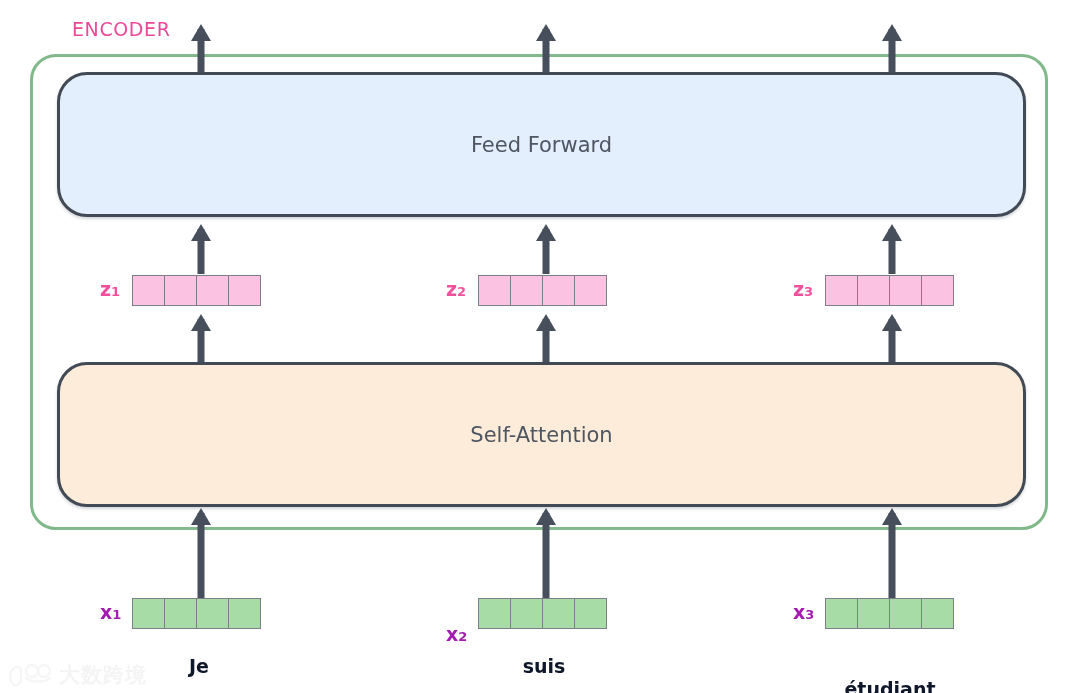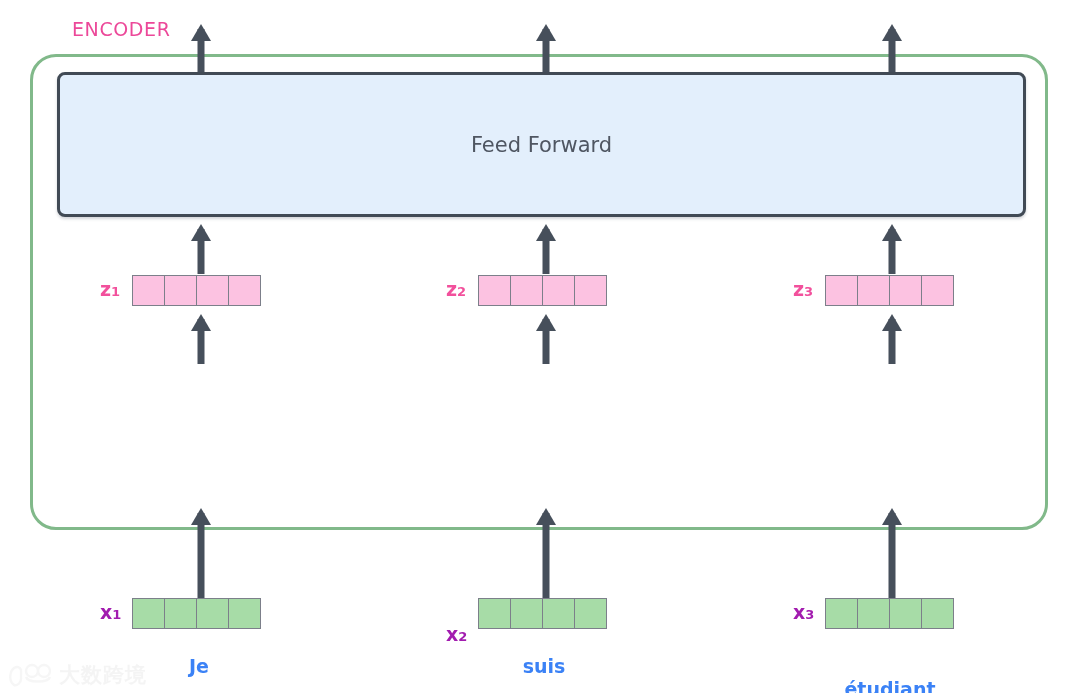--- a/index.html
+++ b/index.html
@@ -30,21 +30,21 @@
     color:#ec4899;
     font-weight:400;
     white-space:nowrap;
   }
 
   
   .layer-box{
     position:absolute;
     box-sizing:border-box;
     border:3px solid #414a55;
-    border-radius:8px;
+    border-radius:30px;
     display:flex;
     align-items:center;
     justify-content:center;
     font-size:21px;
     color:#4f5662;
     font-weight:400;
     box-shadow:0 2px 3px rgba(60,70,85,.22);
   }
   .ff-box{
     left:57px;top:72px;width:969px;height:145px;
@@ -79,21 +79,21 @@
   }
   .vec-label .sub{font-size:13px;font-weight:700;}
   .z-label{color:#f2509c;}
   .x-label{color:#a21caf;}
 
   
   .word{
     position:absolute;
     font-size:19px;
     font-weight:700;
-    color:#3b82f6;
+    color:#0f172a;
     white-space:nowrap;
     text-align:center;
     transform:translateX(-50%);
   }
 
   
   .arrow{position:absolute;}
   .arrow .shaft{
     position:absolute;
     left:50%;
@@ -208,20 +208,23 @@
   </div>
   <div class="arrow" style="left:536px;top:314px;width:20px;height:50px;">
     <div class="shaft" style="height:45px;"></div>
     <div class="head"></div>
   </div>
   <div class="arrow" style="left:882px;top:314px;width:20px;height:50px;">
     <div class="shaft" style="height:45px;"></div>
     <div class="head"></div>
   </div>
 
+  <div class="layer-box sa-box">
+    <span>Self-Attention</span>
+  </div>
 
   <div class="arrow" style="left:191px;top:508px;width:20px;height:90px;">
     <div class="shaft" style="height:85px;"></div>
     <div class="head"></div>
   </div>
   <div class="arrow" style="left:536px;top:508px;width:20px;height:90px;">
     <div class="shaft" style="height:85px;"></div>
     <div class="head"></div>
   </div>
   <div class="arrow" style="left:882px;top:508px;width:20px;height:90px;">

